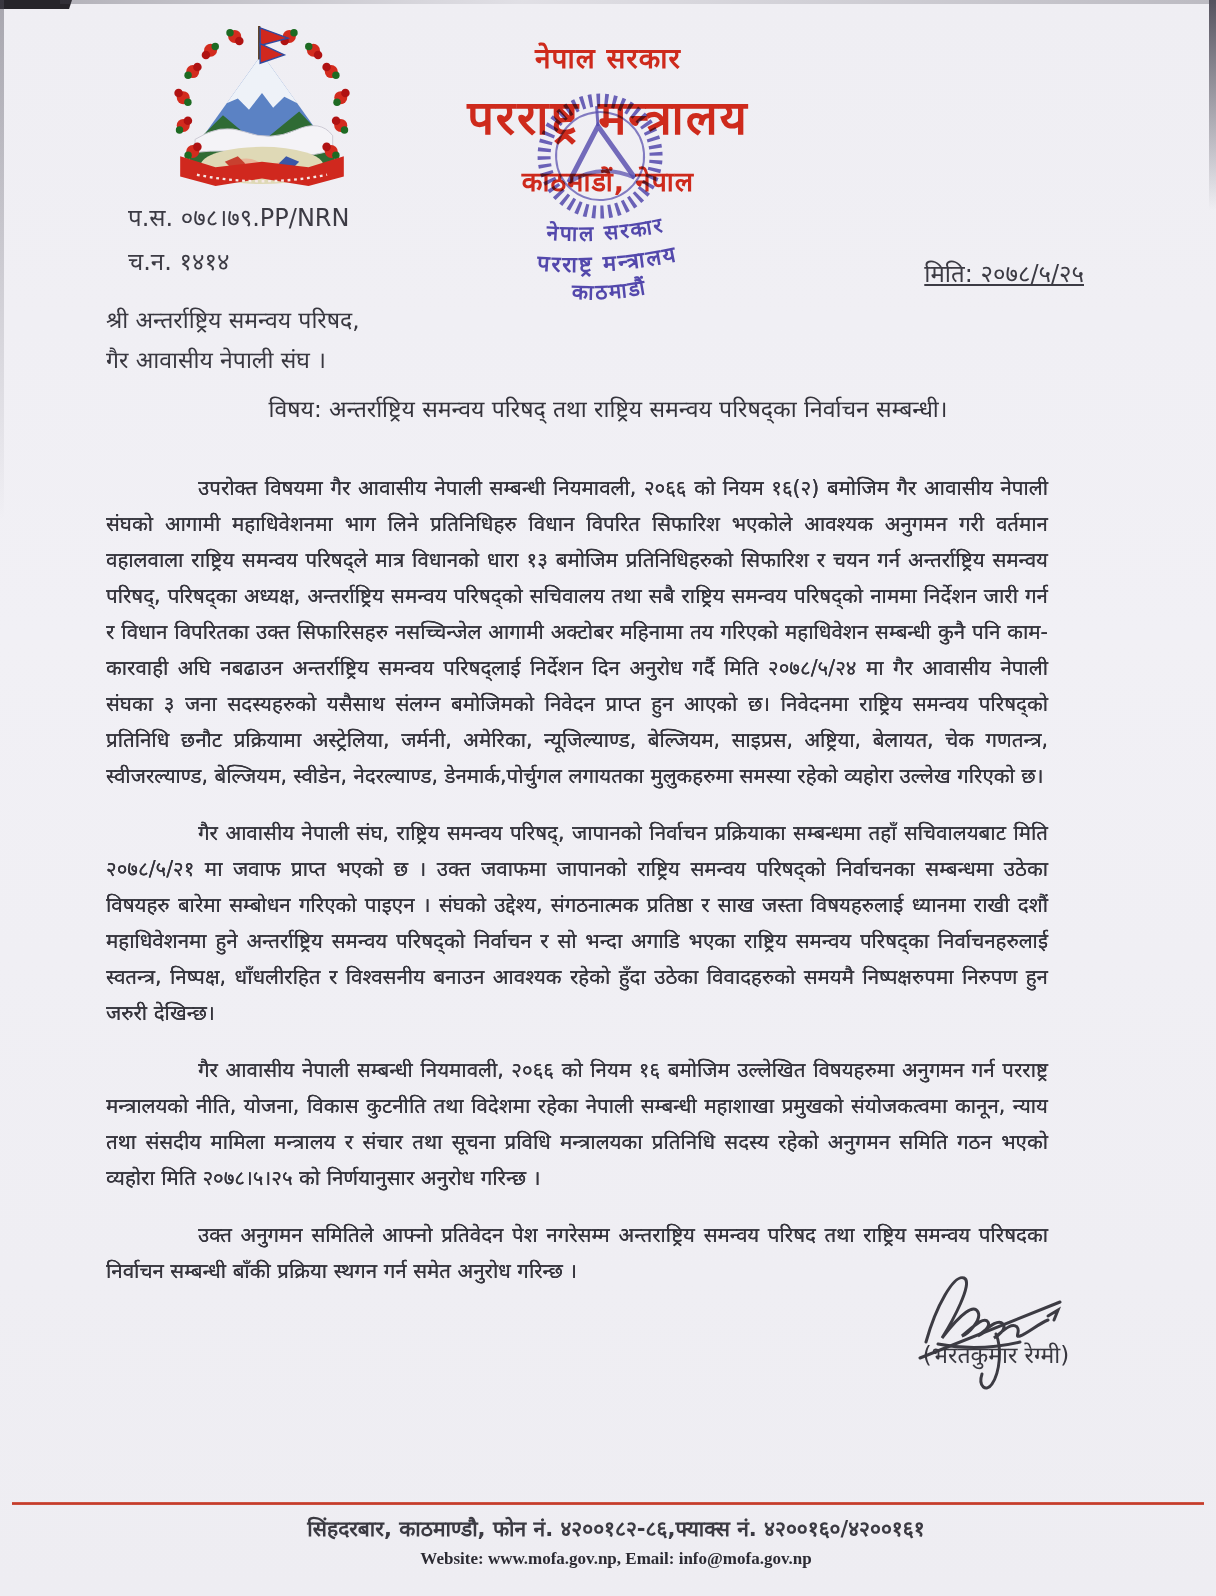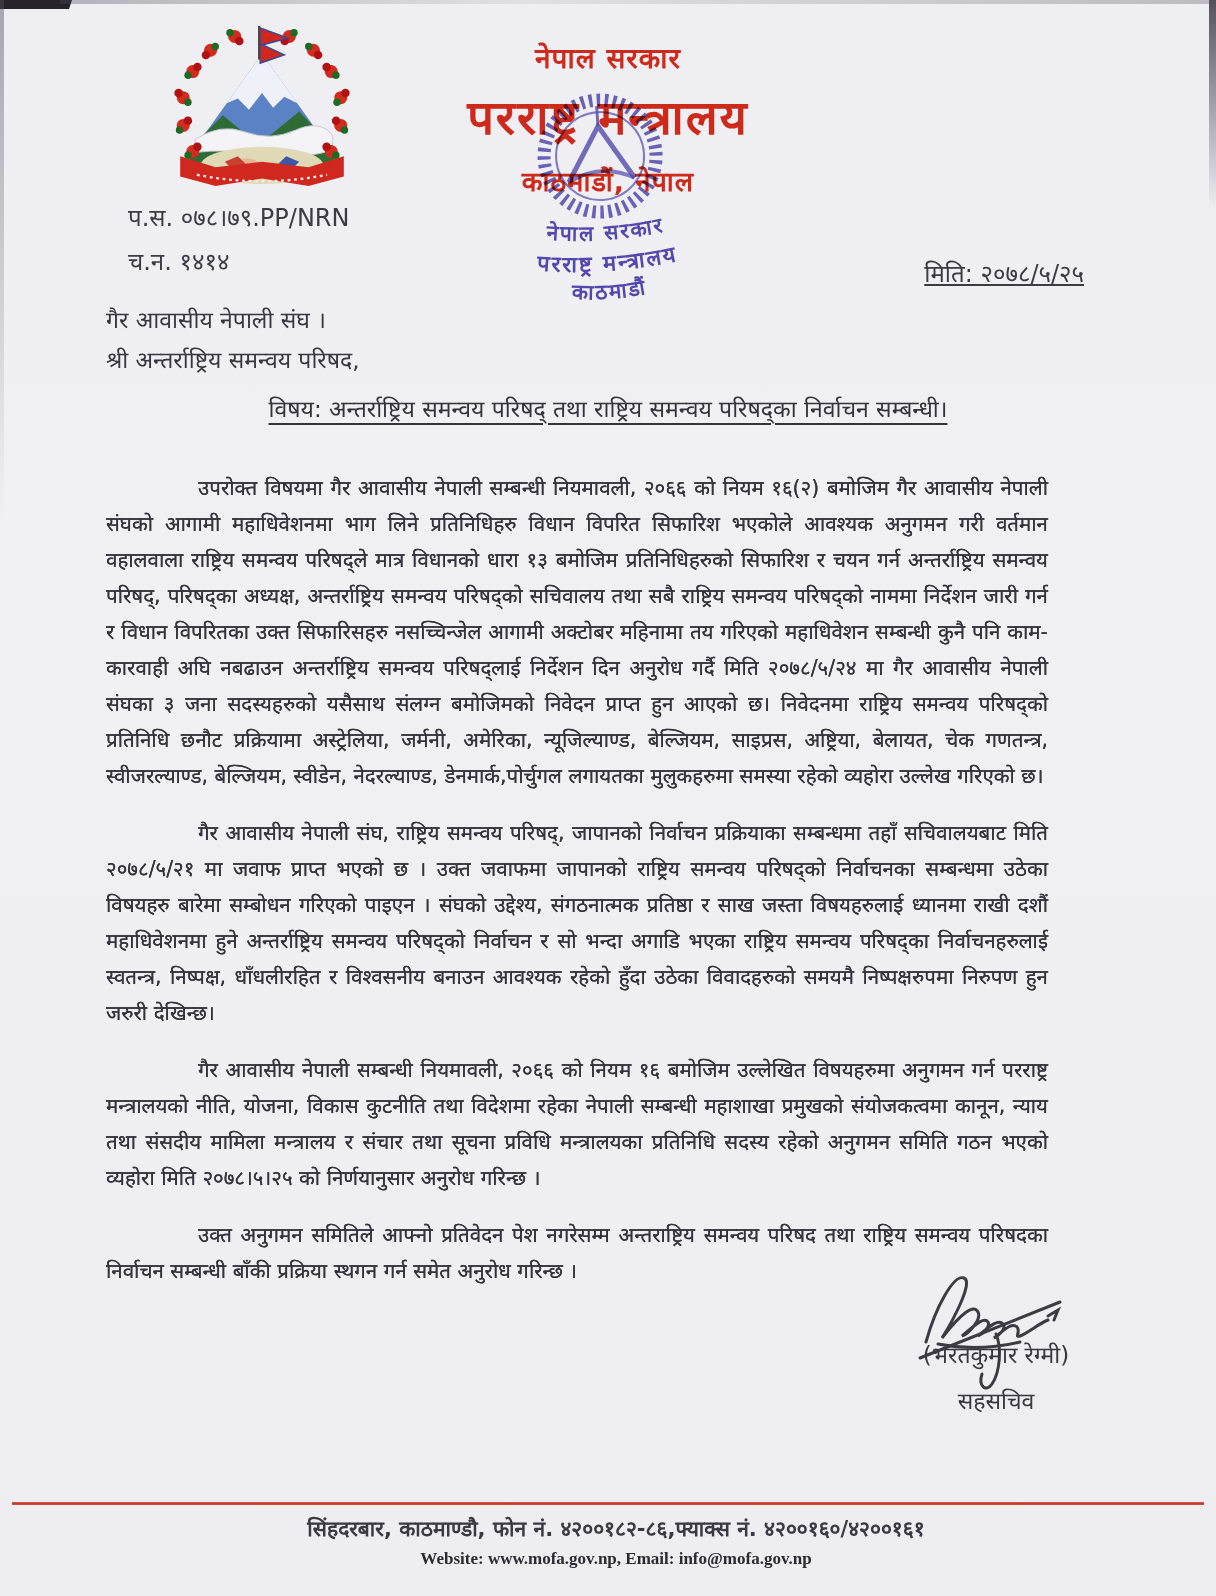--- a/index.html
+++ b/index.html
@@ -31,21 +31,21 @@
   .ref-block{position:absolute;left:128px;top:196px;font-size:24px;color:#3c3b44;line-height:44px;}
   .date-line{position:absolute;right:132px;top:256px;font-size:24px;color:#3c3b44;text-decoration:underline;}
 
   .addressee{position:absolute;left:106px;top:300px;font-size:23px;line-height:40px;color:#38373f;}
 
   .subject-line{
     position:absolute;left:0;top:392px;width:100%;text-align:center;
     font-size:23px;color:#34333b;
   }
   .subject-line .u{
-    text-decoration:underline;text-underline-offset:6px;text-decoration-thickness:1.5px;
+    text-underline-offset:6px;text-decoration-thickness:1.5px;
   }
 
   .body-text{
     position:absolute;left:106px;top:462px;width:942px;
     font-size:20.5px;line-height:36px;color:#35343c;
     text-align:justify;
     text-shadow:0 0 .4px #35343c;
   }
   .body-text p{margin:8px 0 21px 0;text-indent:92px;}
 
@@ -188,22 +188,22 @@
   </svg>
 
   <div class="ref-block">
     <div>प.स. ०७८।७९.PP/NRN</div>
     <div>च.न. १४१४</div>
   </div>
 
   <div class="date-line">मिति: २०७८/५/२५</div>
 
   <div class="addressee">
+    <div>श्री अन्तर्राष्ट्रिय समन्वय परिषद,</div>
     <div>गैर आवासीय नेपाली संघ ।</div>
-    <div>श्री अन्तर्राष्ट्रिय समन्वय परिषद,</div>
   </div>
 
   <div class="subject-line">
     <span class="u">विषय:   अन्तर्राष्ट्रिय समन्वय परिषद् तथा राष्ट्रिय समन्वय परिषद्का निर्वाचन सम्बन्धी।</span>
   </div>
 
   <div class="body-text">
     <p>उपरोक्त विषयमा गैर आवासीय नेपाली सम्बन्धी नियमावली, २०६६ को नियम १६(२) बमोजिम गैर आवासीय नेपाली संघको आगामी महाधिवेशनमा भाग लिने प्रतिनिधिहरु विधान विपरित सिफारिश भएकोले आवश्यक अनुगमन गरी वर्तमान वहालवाला राष्ट्रिय समन्वय परिषद्ले मात्र विधानको धारा १३ बमोजिम प्रतिनिधिहरुको सिफारिश र चयन गर्न अन्तर्राष्ट्रिय समन्वय परिषद्,  परिषद्का अध्यक्ष, अन्तर्राष्ट्रिय समन्वय परिषद्को सचिवालय तथा सबै राष्ट्रिय समन्वय परिषद्को नाममा निर्देशन जारी गर्न र विधान विपरितका उक्त सिफारिसहरु नसच्चिन्जेल आगामी अक्टोबर महिनामा तय गरिएको महाधिवेशन सम्बन्धी कुनै पनि काम-कारवाही अघि नबढाउन अन्तर्राष्ट्रिय समन्वय परिषद्लाई निर्देशन दिन अनुरोध गर्दै मिति २०७८/५/२४ मा गैर आवासीय नेपाली संघका ३ जना सदस्यहरुको यसैसाथ संलग्न बमोजिमको निवेदन प्राप्त हुन आएको छ। निवेदनमा राष्ट्रिय समन्वय परिषद्को प्रतिनिधि छनौट प्रक्रियामा अस्ट्रेलिया, जर्मनी, अमेरिका, न्यूजिल्याण्ड, बेल्जियम, साइप्रस, अष्ट्रिया, बेलायत, चेक गणतन्त्र, स्वीजरल्याण्ड, बेल्जियम, स्वीडेन, नेदरल्याण्ड, डेनमार्क,पोर्चुगल लगायतका मुलुकहरुमा समस्या रहेको व्यहोरा उल्लेख गरिएको छ।</p>
     <p>गैर आवासीय नेपाली संघ, राष्ट्रिय समन्वय परिषद्, जापानको निर्वाचन प्रक्रियाका सम्बन्धमा तहाँ सचिवालयबाट मिति २०७८/५/२१ मा जवाफ प्राप्त भएको छ । उक्त जवाफमा जापानको राष्ट्रिय समन्वय परिषद्को निर्वाचनका सम्बन्धमा उठेका विषयहरु बारेमा सम्बोधन गरिएको पाइएन । संघको उद्देश्य, संगठनात्मक प्रतिष्ठा र साख जस्ता विषयहरुलाई ध्यानमा राखी दशौं महाधिवेशनमा हुने अन्तर्राष्ट्रिय समन्वय परिषद्को निर्वाचन र सो भन्दा अगाडि भएका राष्ट्रिय समन्वय परिषद्का निर्वाचनहरुलाई स्वतन्त्र, निष्पक्ष, धाँधलीरहित र विश्वसनीय बनाउन आवश्यक रहेको हुँदा उठेका विवादहरुको समयमै निष्पक्षरुपमा निरुपण हुन जरुरी देखिन्छ।</p>
     <p>गैर आवासीय नेपाली सम्बन्धी नियमावली, २०६६ को नियम १६ बमोजिम उल्लेखित विषयहरुमा अनुगमन गर्न परराष्ट्र मन्त्रालयको नीति, योजना, विकास कुटनीति तथा विदेशमा रहेका नेपाली सम्बन्धी महाशाखा प्रमुखको संयोजकत्वमा कानून, न्याय तथा संसदीय मामिला मन्त्रालय र संचार तथा सूचना प्रविधि मन्त्रालयका प्रतिनिधि सदस्य रहेको अनुगमन समिति गठन भएको व्यहोरा मिति २०७८।५।२५ को निर्णयानुसार अनुरोध गरिन्छ ।</p>
@@ -214,21 +214,20 @@
     <svg class="sig-svg" viewBox="0 0 190 132">
       <g fill="none" stroke="#3c3b43" stroke-width="3" stroke-linecap="round">
         <path d="M18,78 C28,42 46,10 56,14 C66,18 44,58 34,74 C54,48 66,40 70,48 C74,56 60,70 54,72 C66,62 76,52 80,58 C83,63 74,70 70,72 C80,64 90,54 95,60 C99,65 90,72 86,74 C96,66 104,58 109,63 C113,67 106,74 112,72 C120,69 130,60 140,56"></path>
         <path d="M30,80 q40,8 82,-2"></path>
         <path d="M12,94 L152,38"></path>
         <path d="M88,70 C94,84 92,108 84,120 C78,129 70,122 74,110"></path>
         <path d="M140,52 l10,-6 -4,10"></path>
       </g>
     </svg>
     <div class="sig-name">(भरतकुमार रेग्मी)</div>
-    <div class="sig-title">सहसचिव</div>
   </div>
 
   <div class="footer-rule"></div>
   <div class="footer">
     <div class="footer-np">सिंहदरबार, काठमाण्डौ, फोन नं. ४२००१८२-८६,फ्याक्स नं. ४२००१६०/४२००१६१</div>
     <div class="footer-en">Website: www.mofa.gov.np, Email: info@mofa.gov.np</div>
   </div>
 
 </div>
 

